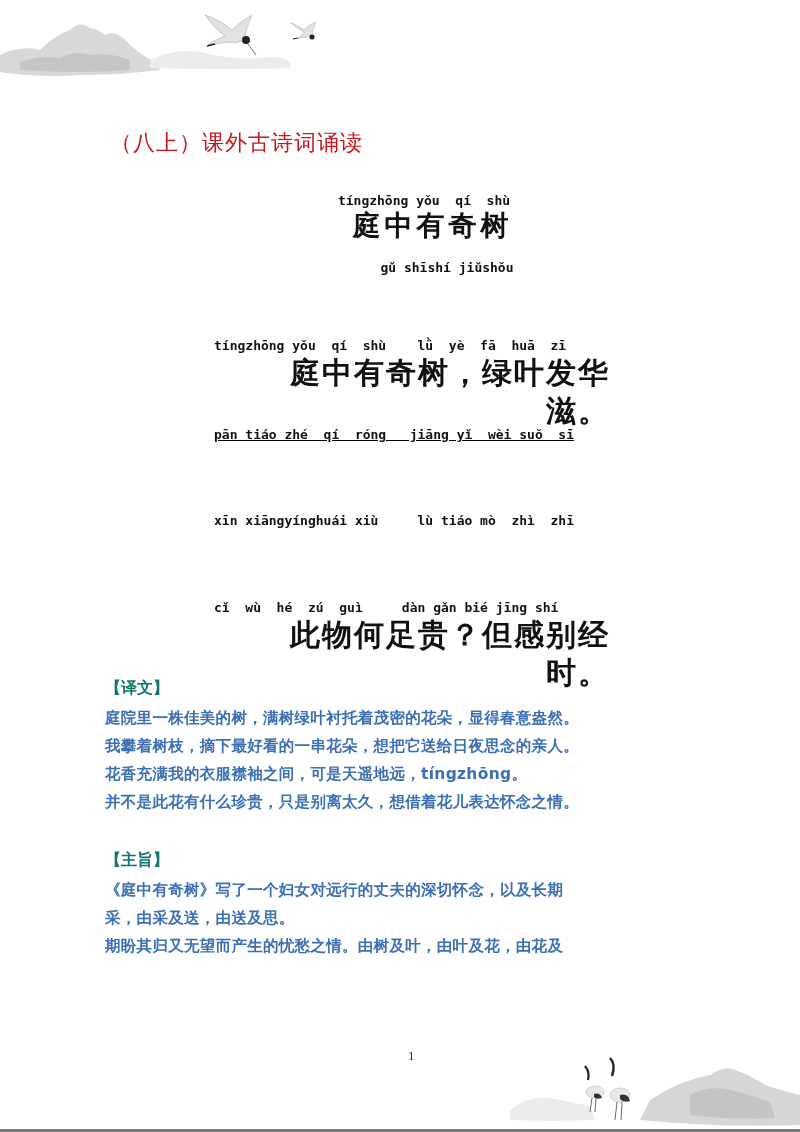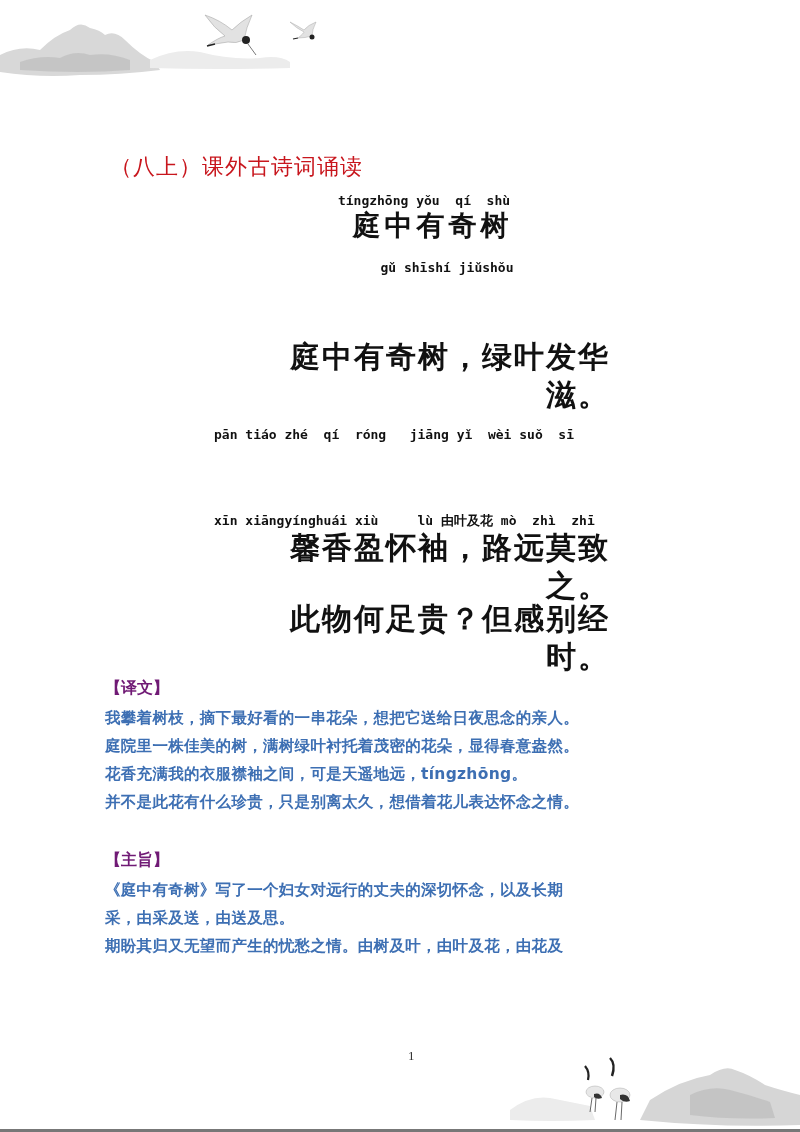--- a/index.html
+++ b/index.html
@@ -7,36 +7,36 @@
     width: 800px; height: 1132px; position: relative; overflow: hidden;
     background: #ffffff;
     font-family: "DejaVu Sans", sans-serif;
   }
   .deco-top { position: absolute; left: 0; top: 0; width: 400px; height: 110px; }
   .deco-bottom { position: absolute; right: 0; top: 1040px; width: 420px; height: 90px; }
   .bottom-rule { position: absolute; left: 0; top: 1129px; width: 800px; height: 3px; background: #777; }
 
   .section-title {
     position: absolute; left: 110px; top: 128px;
-    font-family: "DejaVu Serif", serif; font-size: 22px; color: #c8161d; letter-spacing: 1px; margin-top: 24px;
+    font-family: "DejaVu Serif", serif; font-size: 22px; color: #c8161d; letter-spacing: 1px;
   }
   .poem-title-block { position: absolute; left: 0; width: 800px; text-align: center; }
   .pinyin {
     font-family: "DejaVu Sans Mono", monospace; font-size: 13px; font-weight: bold; color: #111;
     white-space: pre; line-height: 16px;
   }
   .hanzi { font-size: 28px; font-weight: bold; color: #111; letter-spacing: 4px; line-height: 34px; margin-left: 17px; }
   .hanzi-sub { font-size: 22px; color: #111; letter-spacing: 3px; line-height: 30px; }
 
   .verse { position: absolute; left: 210px; width: 400px; }
   .verse .pinyin { font-size: 13px; margin-left: 4px; }
   .verse .hanzi { font-size: 30px; letter-spacing: 2px; line-height: 38px; text-align: right; }
 
   .label-red {
-    position: absolute; left: 105px; font-size: 16px; font-weight: bold; color: #701a75; text-align: center;
+    position: absolute; left: 105px; font-size: 16px; font-weight: bold; color: #0f766e; text-align: center;
   }
   .para {
     position: absolute; left: 105px; width: 600px;
     font-size: 15.5px; font-weight: bold; color: #3d6fb3; line-height: 28px; letter-spacing: 0.3px;
   }
   .page-number {
     position: absolute; left: 408px; top: 1048px;
     font-family: "Liberation Serif", serif; font-size: 13px; color: #333;
   }
 </style>
@@ -65,37 +65,38 @@
 <div class="poem-title-block" style="top:193px;padding-left:24px;">
   <div class="pinyin">tíngzhōng yǒu  qí  shù</div>
   <div class="hanzi">庭中有奇树</div>
 </div>
 
 <div class="poem-title-block" style="top:260px;padding-left:43px;">
   <div class="pinyin" style="margin-left:8px;">gǔ shīshí jiǔshǒu</div>
 </div>
 
 <div class="verse" style="top:338px;">
+  <div class="pinyin">tíngzhōng yǒu  qí  shù    lǜ  yè  fā  huā  zī</div>
   <div class="hanzi">庭中有奇树，绿叶发华滋。</div>
 </div>
-<div class="verse" style="top:427px;">
+<div class="verse" style="top:427px;text-decoration:underline;">
   <div class="pinyin">pān tiáo zhé  qí  róng   jiāng yǐ  wèi suǒ  sī</div>
 </div>
 <div class="verse" style="top:513px;">
-  <div class="pinyin">xīn xiāngyínghuái xiù     lù 由叶及花 mò  zhì  zhī</div>
-  <div class="hanzi">馨香盈怀袖，路远莫致之。</div>
+  <div class="pinyin">xīn xiāngyínghuái xiù     lù tiáo mò  zhì  zhī</div>
 </div>
 <div class="verse" style="top:600px;">
+  <div class="pinyin">cǐ  wù  hé  zú  guì     dàn gǎn bié jīng shí</div>
   <div class="hanzi">此物何足贵？但感别经时。</div>
 </div>
 
 <div class="label-red" style="top:678px;">【译文】</div>
 <div class="para" style="top:704px;">
+  <div>庭院里一株佳美的树，满树绿叶衬托着茂密的花朵，显得春意盎然。</div>
   <div>我攀着树枝，摘下最好看的一串花朵，想把它送给日夜思念的亲人。</div>
-  <div>庭院里一株佳美的树，满树绿叶衬托着茂密的花朵，显得春意盎然。</div>
   <div>花香充满我的衣服襟袖之间，可是天遥地远，tíngzhōng。</div>
   <div>并不是此花有什么珍贵，只是别离太久，想借着花儿表达怀念之情。</div>
 </div>
 
 <div class="label-red" style="top:850px;">【主旨】</div>
 <div class="para" style="top:876px;">
   <div>《庭中有奇树》写了一个妇女对远行的丈夫的深切怀念，以及长期</div>
   <div>采，由采及送，由送及思。</div>
   <div>期盼其归又无望而产生的忧愁之情。由树及叶，由叶及花，由花及</div>
 </div>

